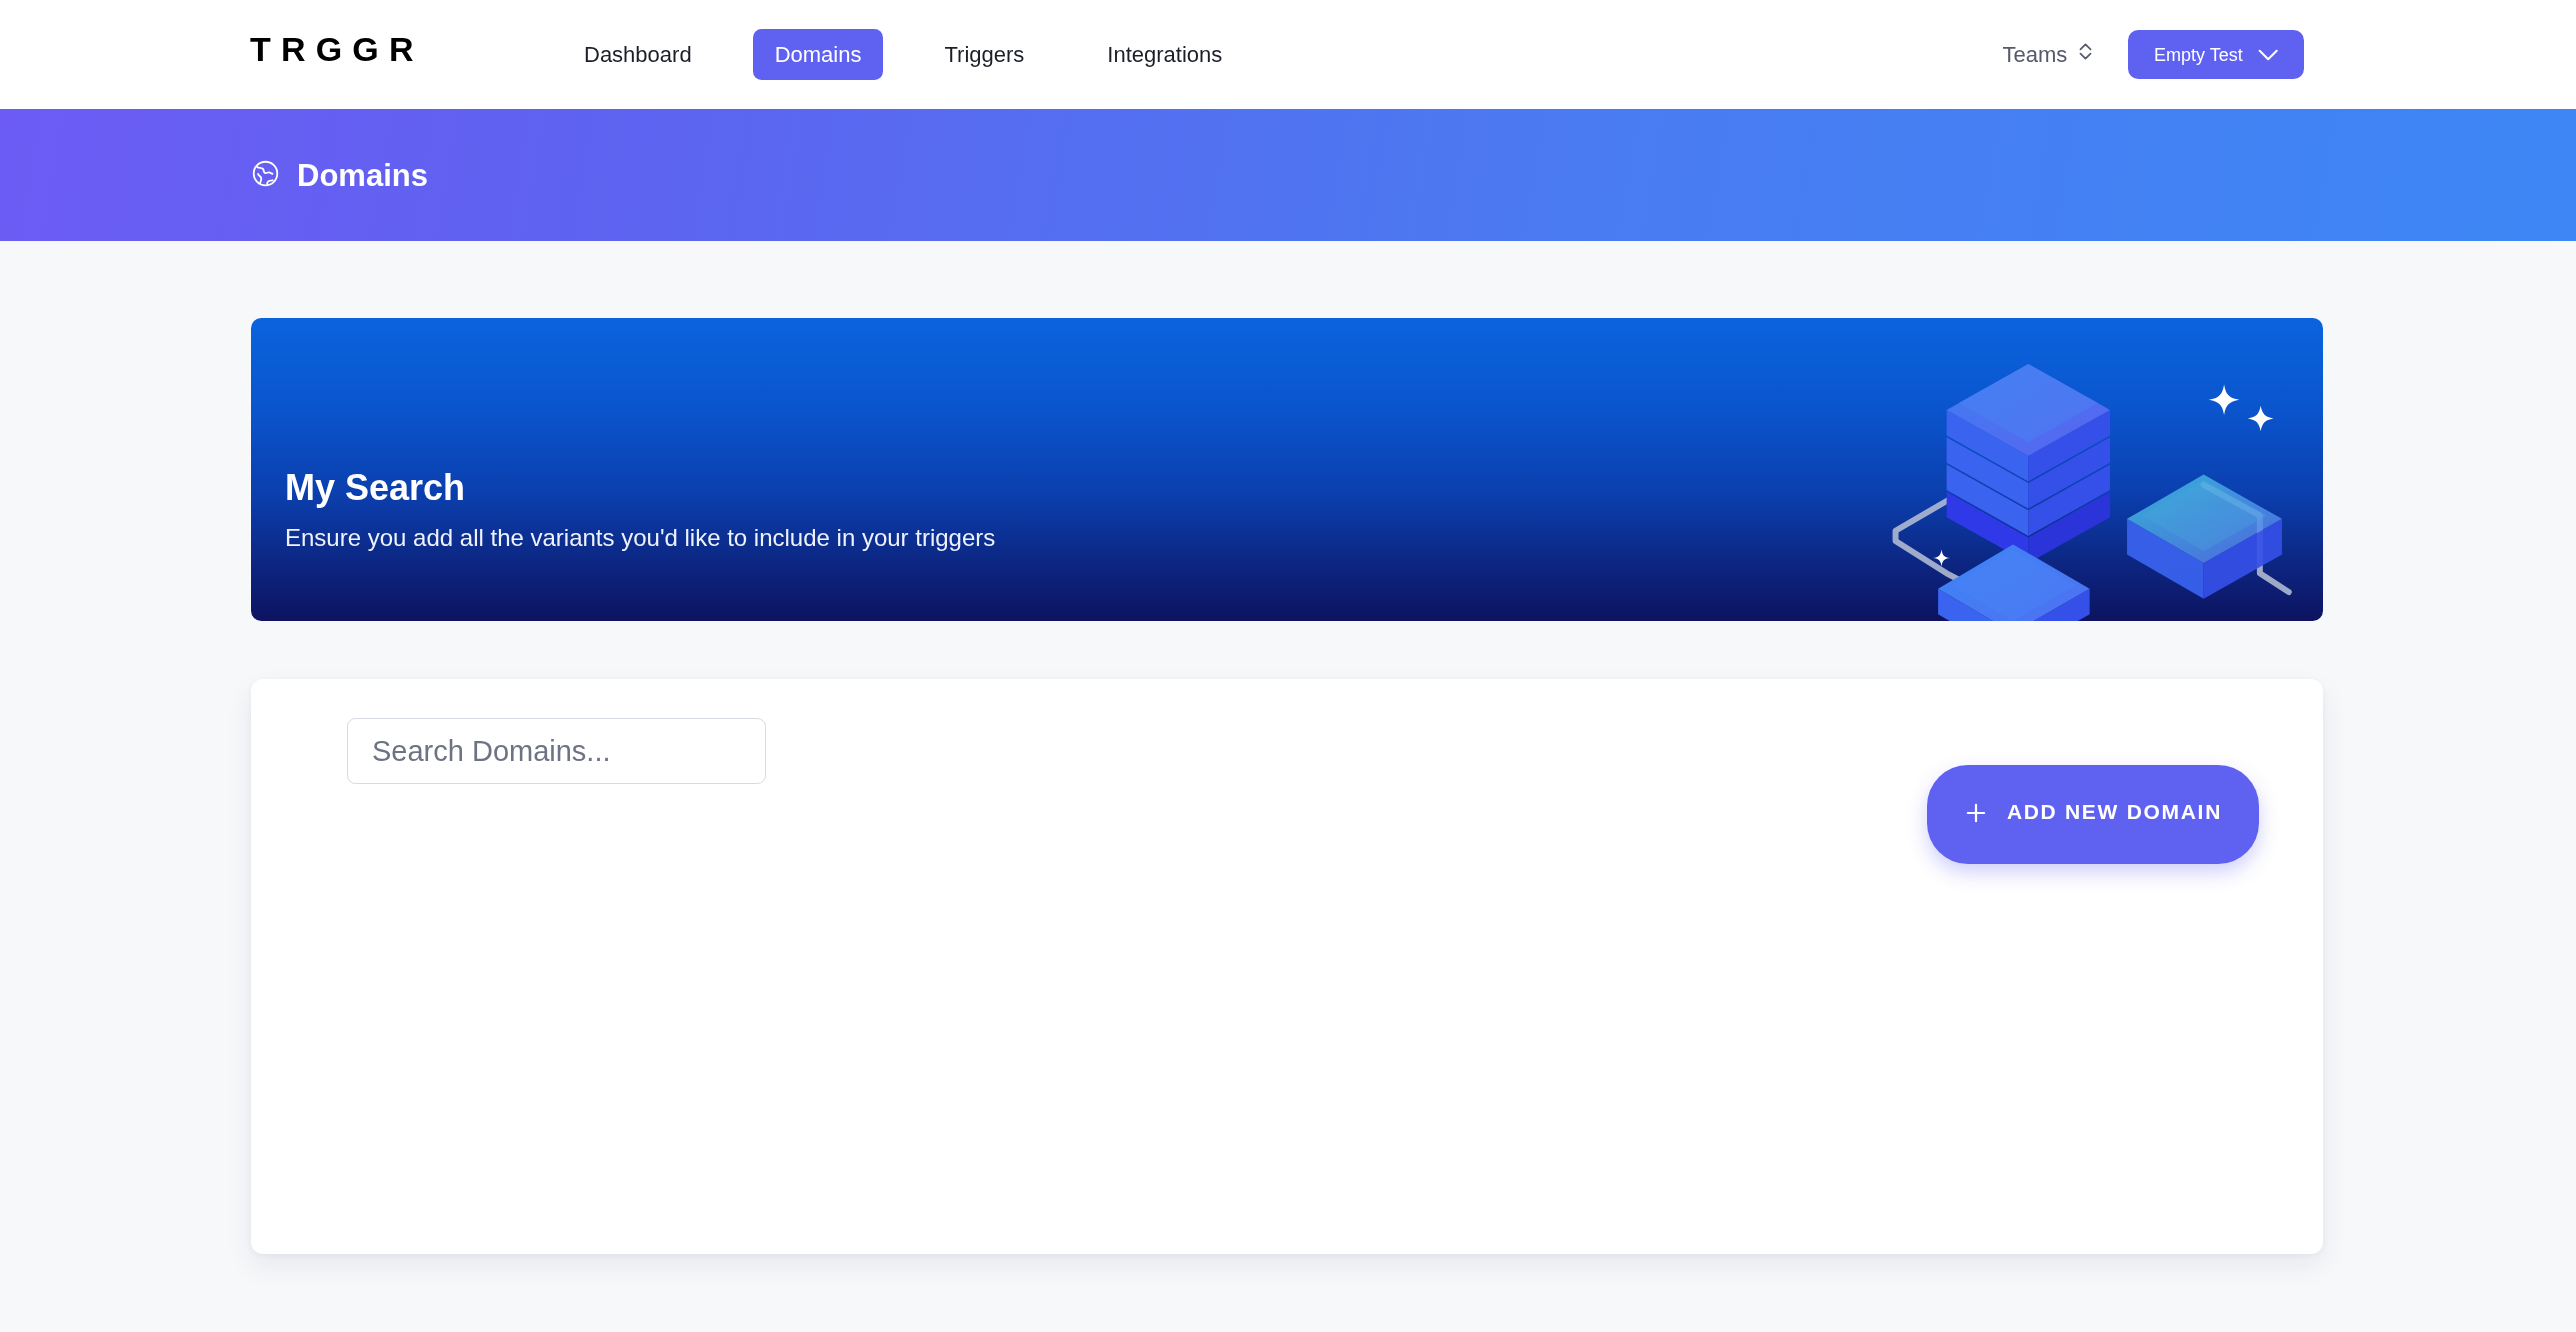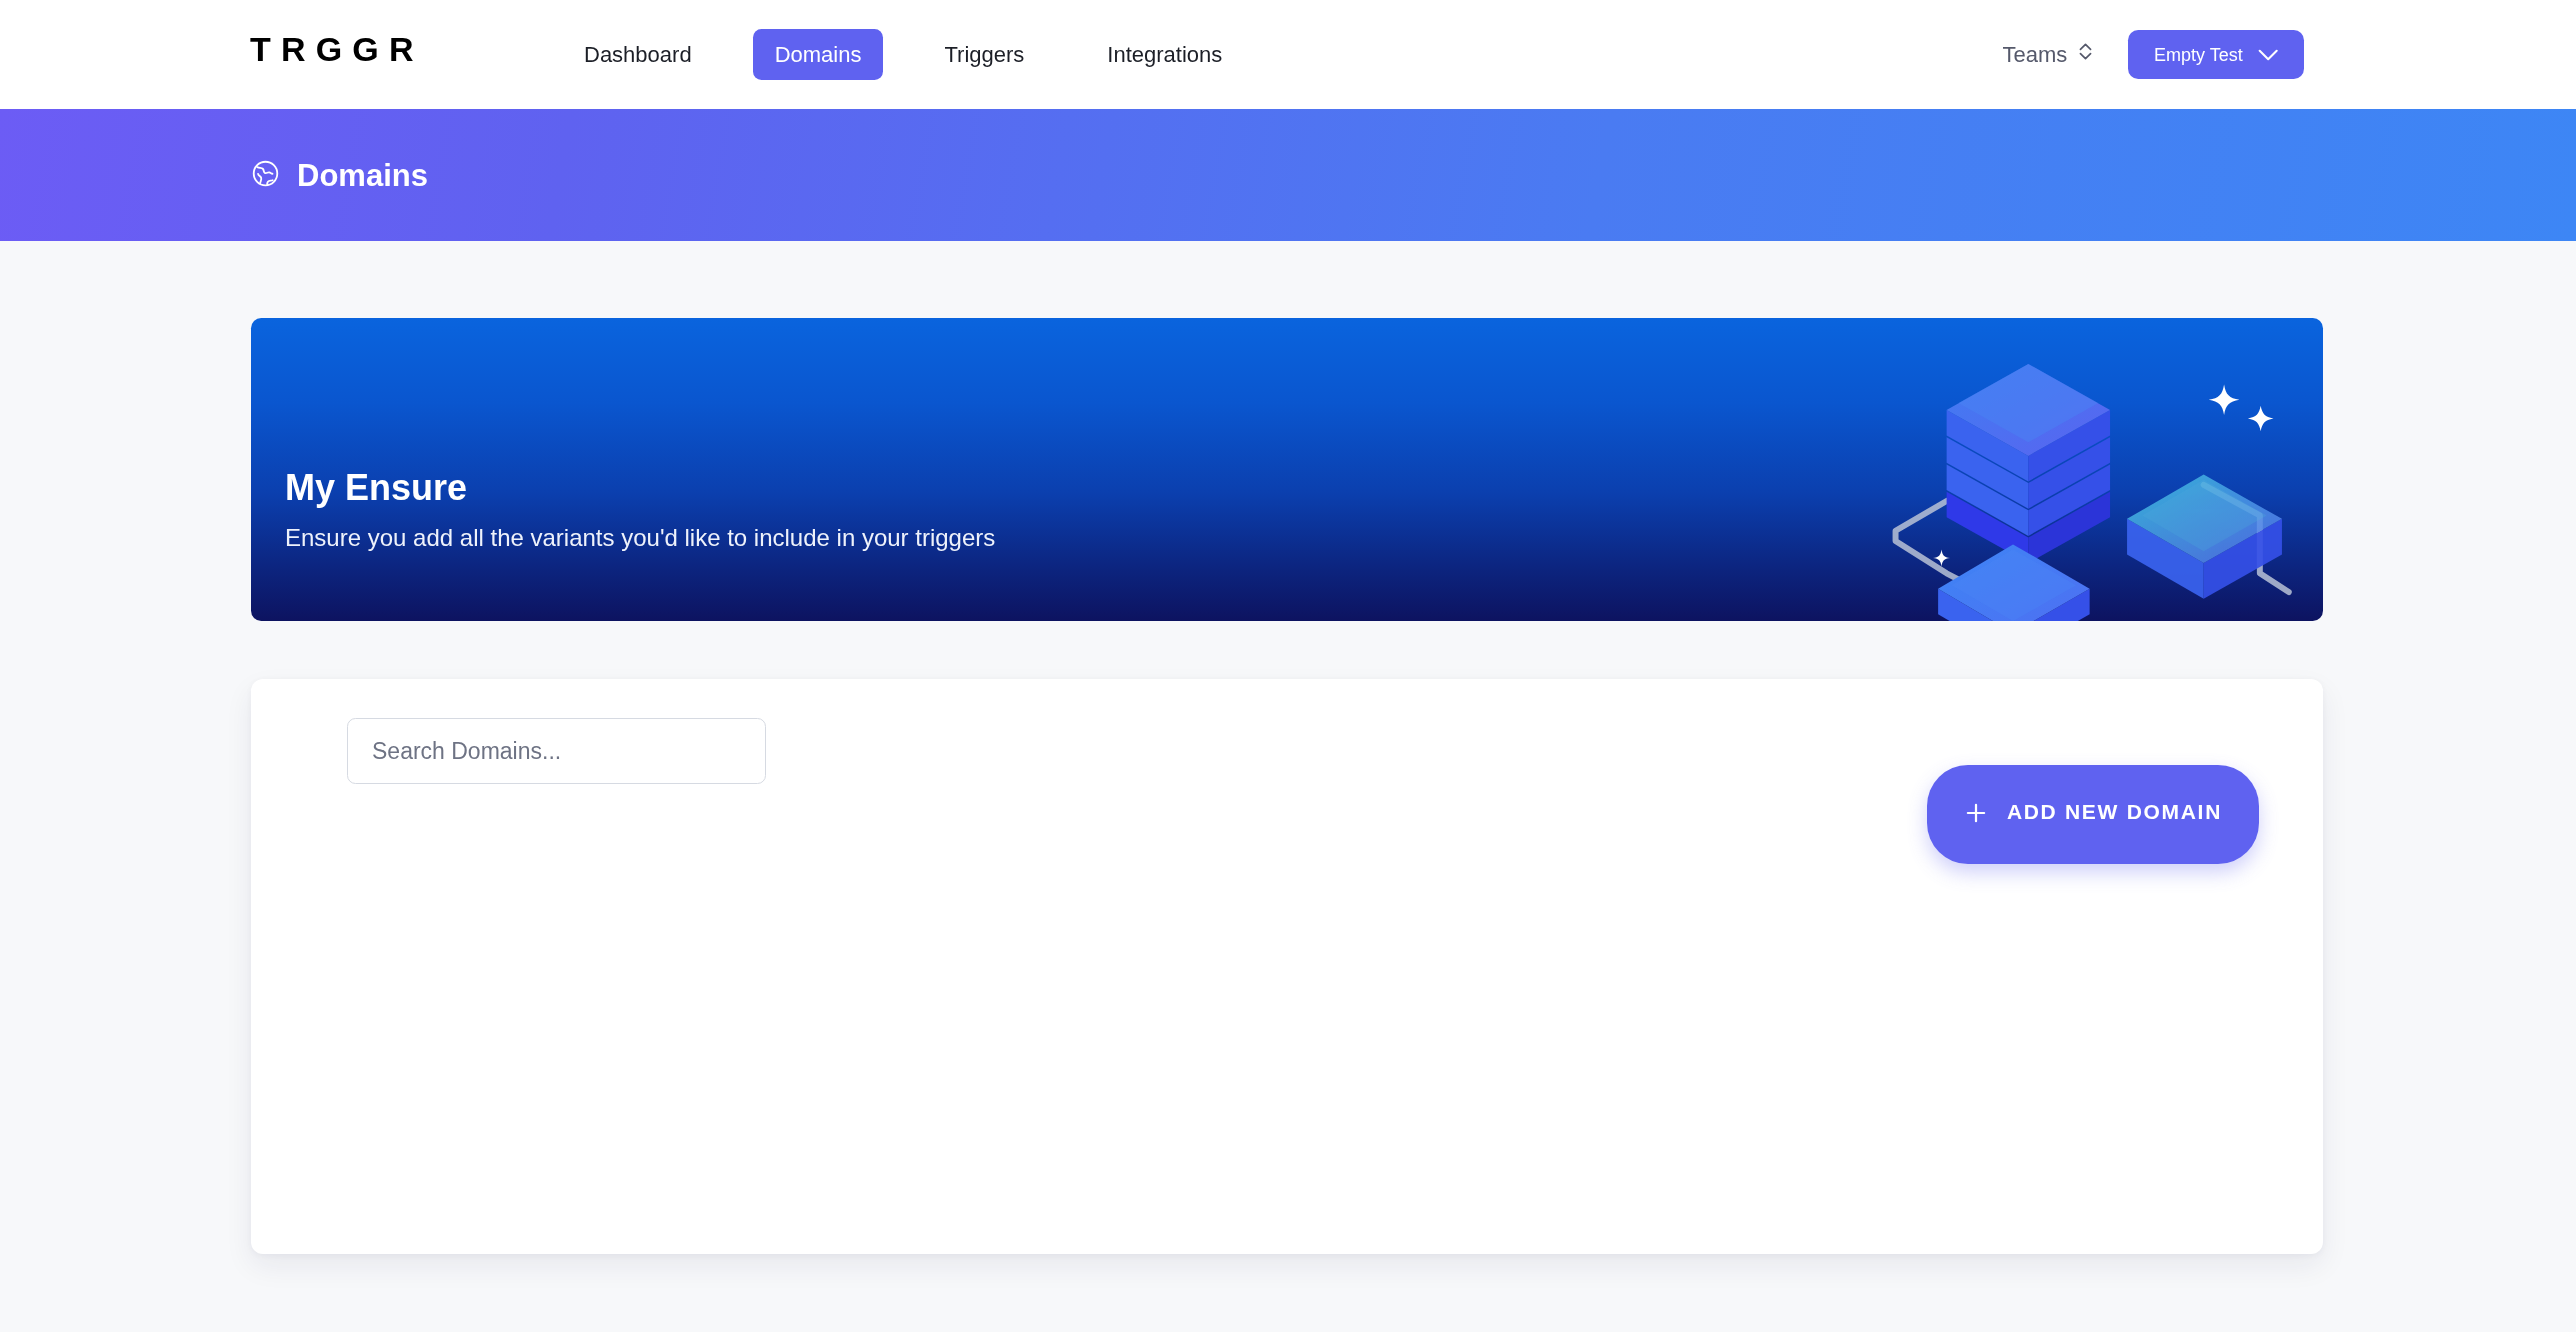--- a/index.html
+++ b/index.html
@@ -188,21 +188,21 @@
   .search-input {
     position: absolute;
     left: 96px;
     top: 39px;
     width: 419px;
     height: 66px;
     border: 1.4px solid #d6dae2;
     border-radius: 8.5px;
     background: #ffffff;
     padding: 6px 24px;
-    font-size: 23px;
+    font-size: 29px;
     color: #3c4252;
     font-family: "Liberation Sans", sans-serif;
     outline: none;
   }
   .search-input::placeholder { color: #6e7384; }
 
   .add-new-btn {
     position: absolute;
     right: 64px;
     top: 38px;
@@ -372,21 +372,21 @@
           <path d="M124 314 L196 272 L270 314 L196 356 Z" fill="#4a85f4" opacity="0.4"></path>
         </g>
 
         <path d="M444 78 C446 90 450 94 462 96 C450 98 446 102 444 114 C442 102 438 98 426 96 C438 94 442 90 444 78 Z" fill="#ffffff"></path>
         <path d="M487 103 C489 113 492 116 502 118 C492 120 489 123 487 133 C485 123 482 120 472 118 C482 116 485 113 487 103 Z" fill="#ffffff"></path>
         <path d="M112 272 C113 279 115 281 122 282 C115 283 113 285 112 292 C111 285 109 283 102 282 C109 281 111 279 112 272 Z" fill="#ffffff"></path>
       </svg>
     </div>
 
     <div class="hero-text">
-      <div class="hero-title">My Ensure</div>
+      <div class="hero-title">My Search</div>
       <div class="hero-sub">Ensure you add all the variants you'd like to include in your triggers</div>
     </div>
   </div>
 
   <div class="main-card">
 
     <input class="search-input" type="text" placeholder="Search Domains..." style="">
 
     <button class="add-new-btn">
       <span>

